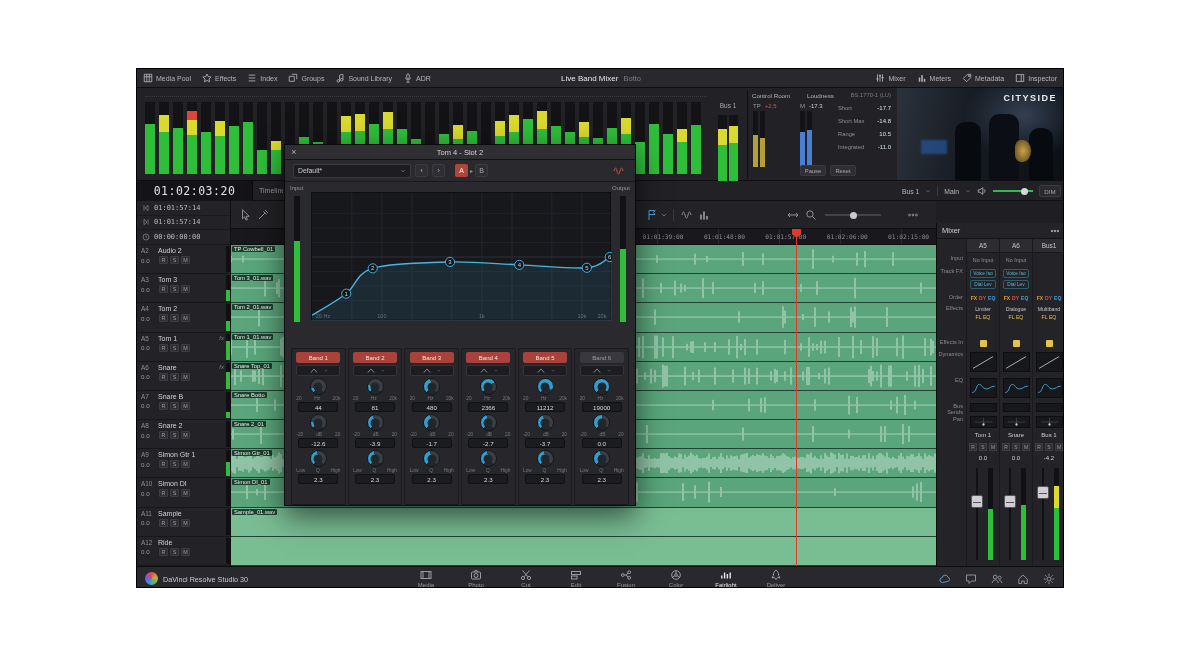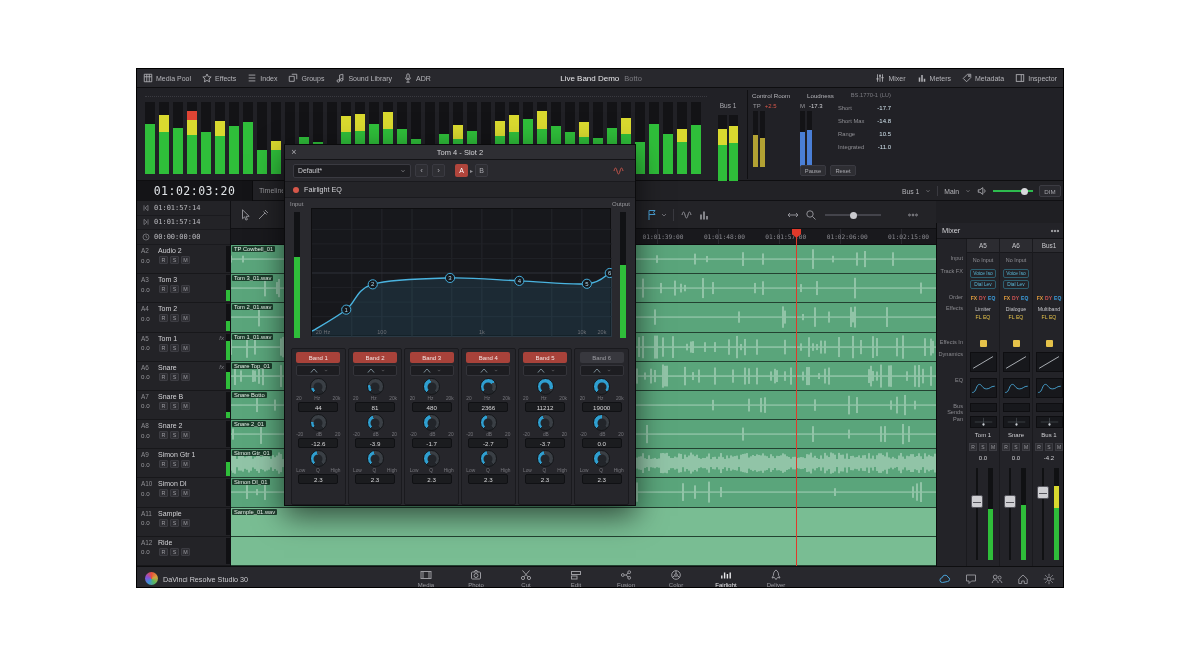--- a/index.html
+++ b/index.html
@@ -387,21 +387,21 @@
           <span>Sound Library</span>
         </div>
       <div class="tb-item">
           <svg class="ic">
             <use href="#i-mic"></use>
           </svg>
           <span>ADR</span>
         </div>
     </div>
     <div class="tb-center">
-      <span class="tb-title">Live Band Demo</span>
+      <span class="tb-title">Live Band Mixer</span>
       <span class="tb-status">Botto</span>
     </div>
     <div class="tb-right">
       <div class="tb-item">
           <svg class="ic">
             <use href="#i-sliders"></use>
           </svg>
           <span>Mixer</span>
         </div>
       <div class="tb-item">
@@ -609,20 +609,29 @@
           </div>
         <div class="cr-row">
             <span class="sl">Integrated</span>
             <span class="sv">-11.0</span>
           </div>
       </div>
       <div class="cr-btns">
         <div class="cr-btn">Pause</div>
         <div class="cr-btn">Reset</div>
       </div>
+    </div>
+    <div class="preview">
+      <div class="pv-light"></div>
+      <div class="pv-sign"></div>
+      <div class="pv-fig pv-f1"></div>
+      <div class="pv-fig pv-f2"></div>
+      <div class="pv-fig pv-f3"></div>
+      <div class="pv-sax"></div>
+      <span class="pv-title">CITYSIDE</span>
     </div>
   </section>
 
   <section class="transport">
     <div class="bigtc mono">01:02:03:20</div>
     <span class="tlname">Timeline</span>
     <div class="monitor">
       <span>Bus 1</span>
       <svg class="ic" style="width:6px;height:6px">
           <use href="#i-caret"></use>
@@ -1182,24 +1191,20 @@
       <div class="ab">
         <span class="ab-a">A</span>
         <span class="ab-sep">▸</span>
         <span class="ab-b">B</span>
       </div>
       <span class="eq-curve-btn">
           <svg class="pic" style="stroke:#c4544a">
             <use href="#i-wave"></use>
           </svg>
         </span>
-    </div>
-    <div class="eq-plug">
-      <span class="pwr-dot"></span>
-      <span class="eq-pname">Fairlight EQ</span>
     </div>
     <div class="eq-graphzone">
       <span class="io-lbl in">Input</span>
       <span class="io-lbl out">Output</span>
       <span class="io-meter in">
           <i class="fill" style="height: 64%;"></i>
         </span>
       <span class="io-meter out">
           <i class="fill" style="height: 58%;"></i>
         </span>

